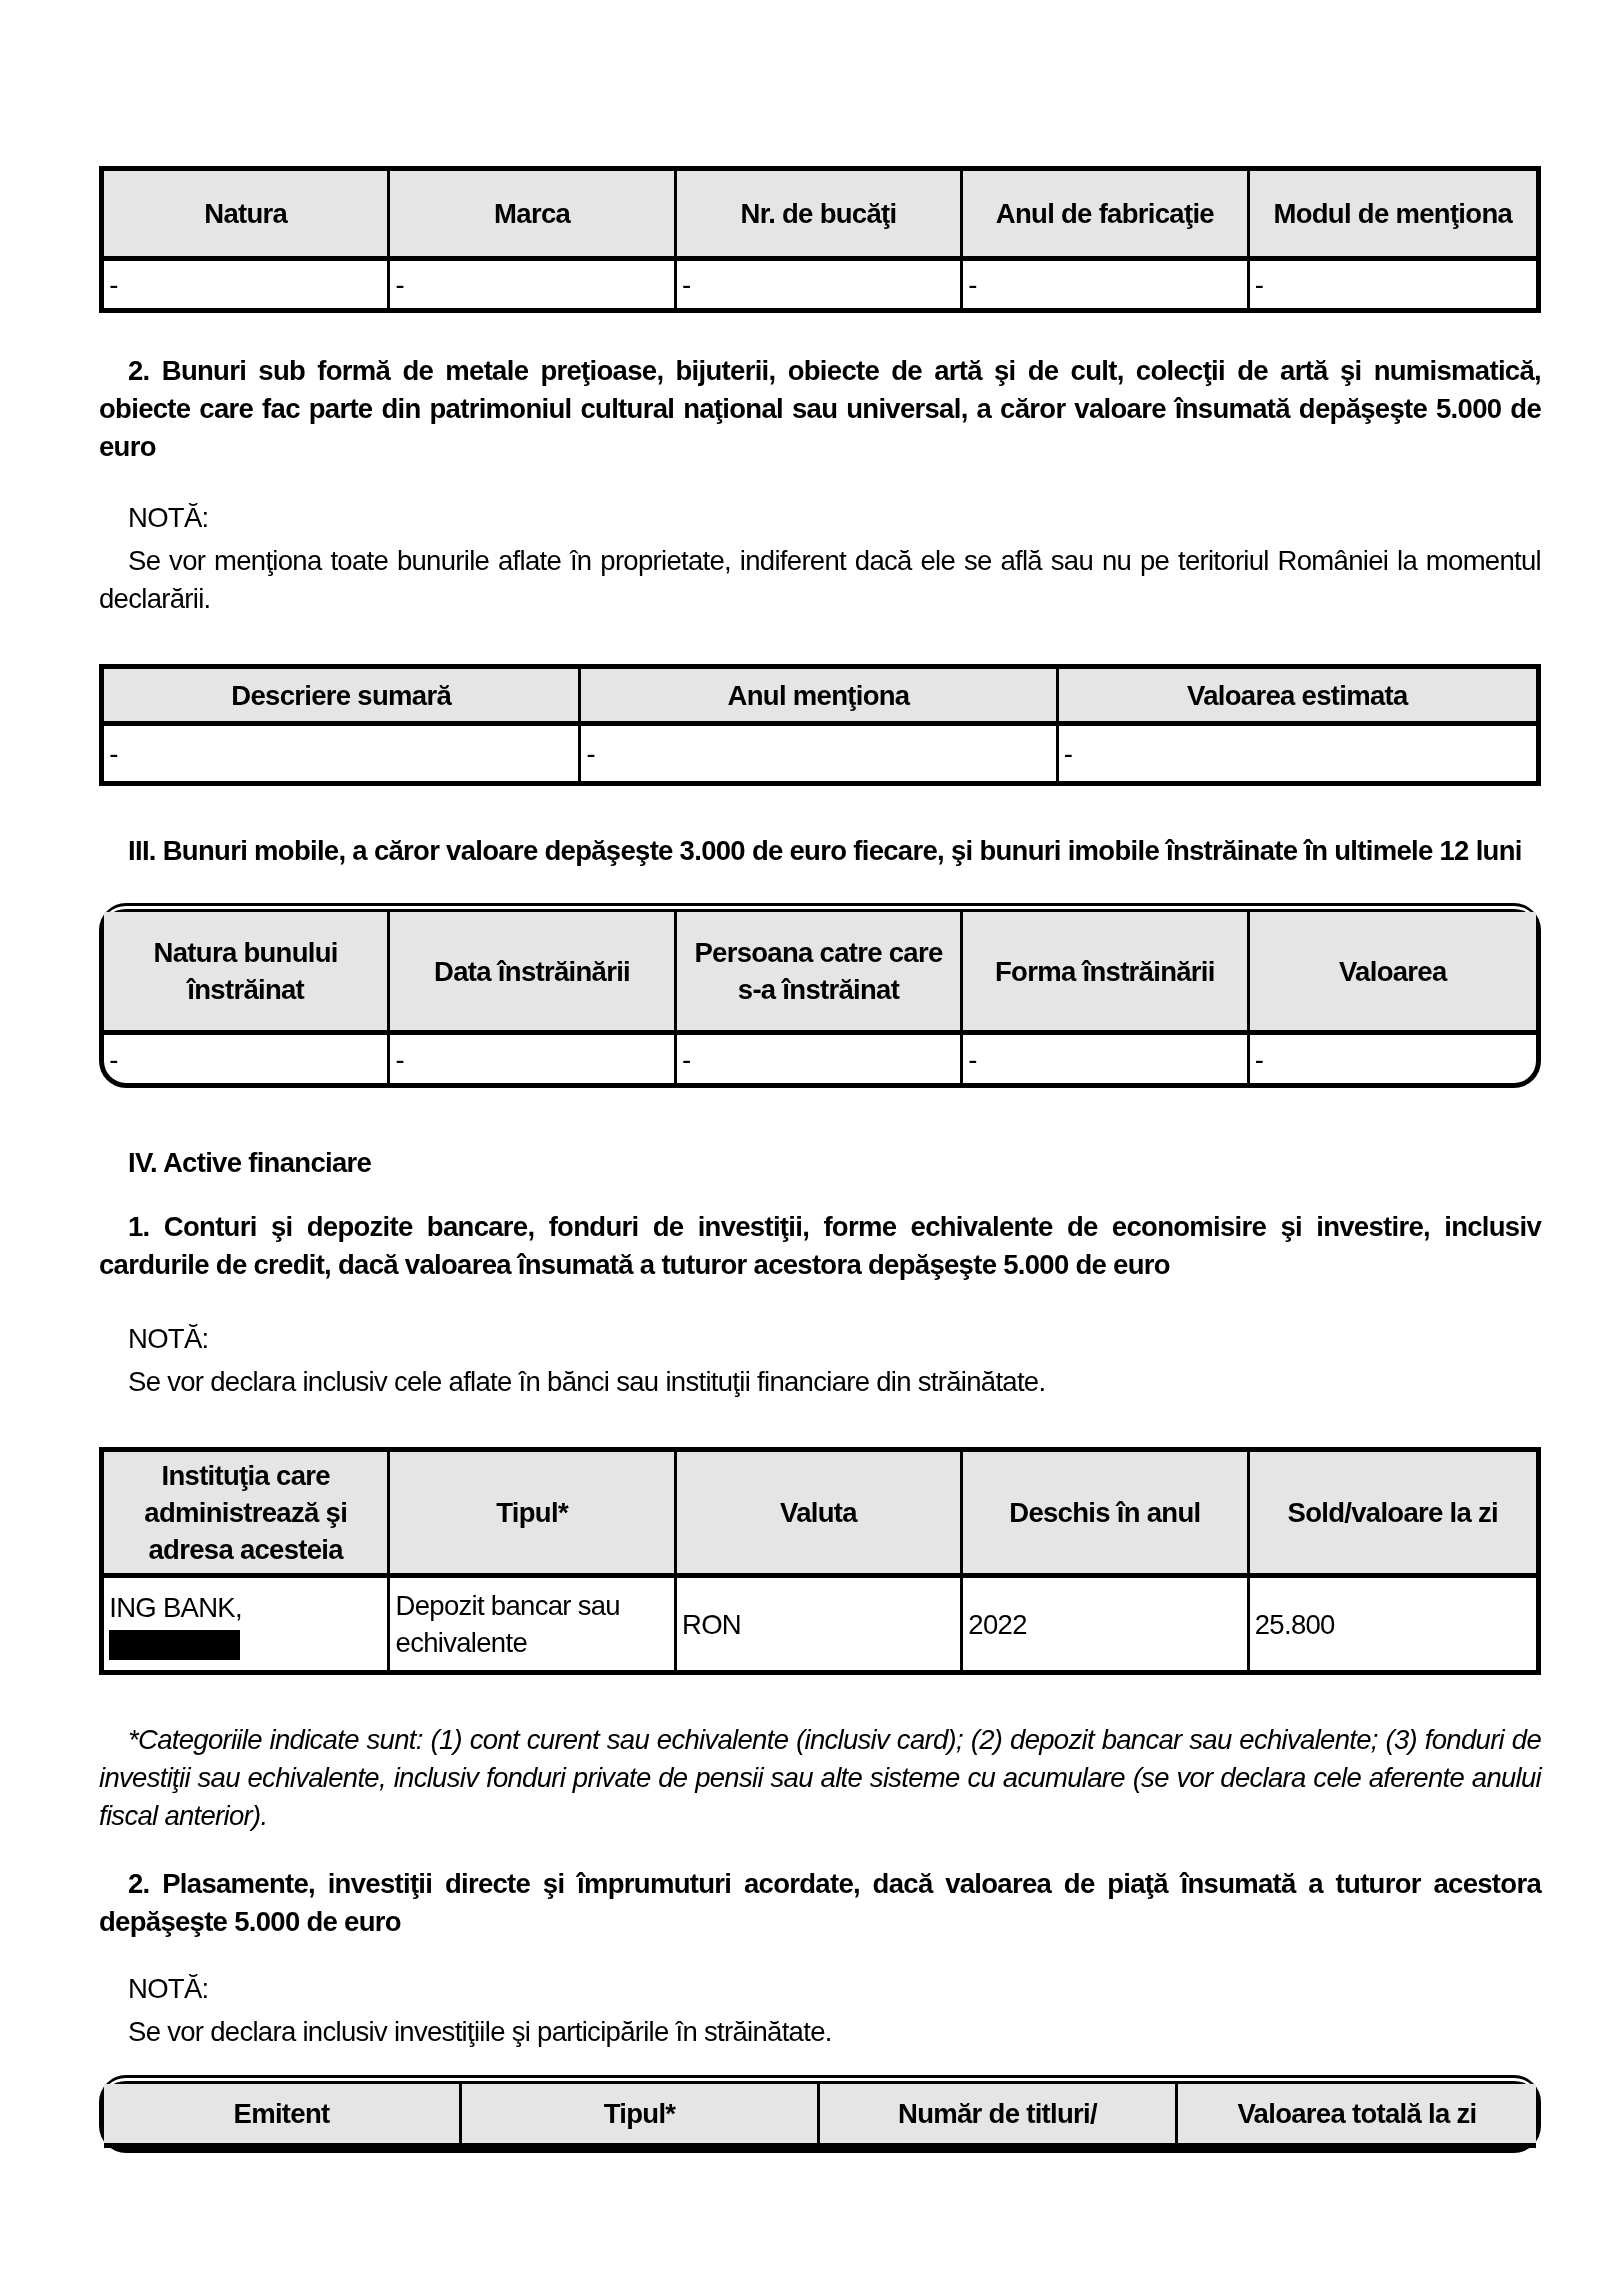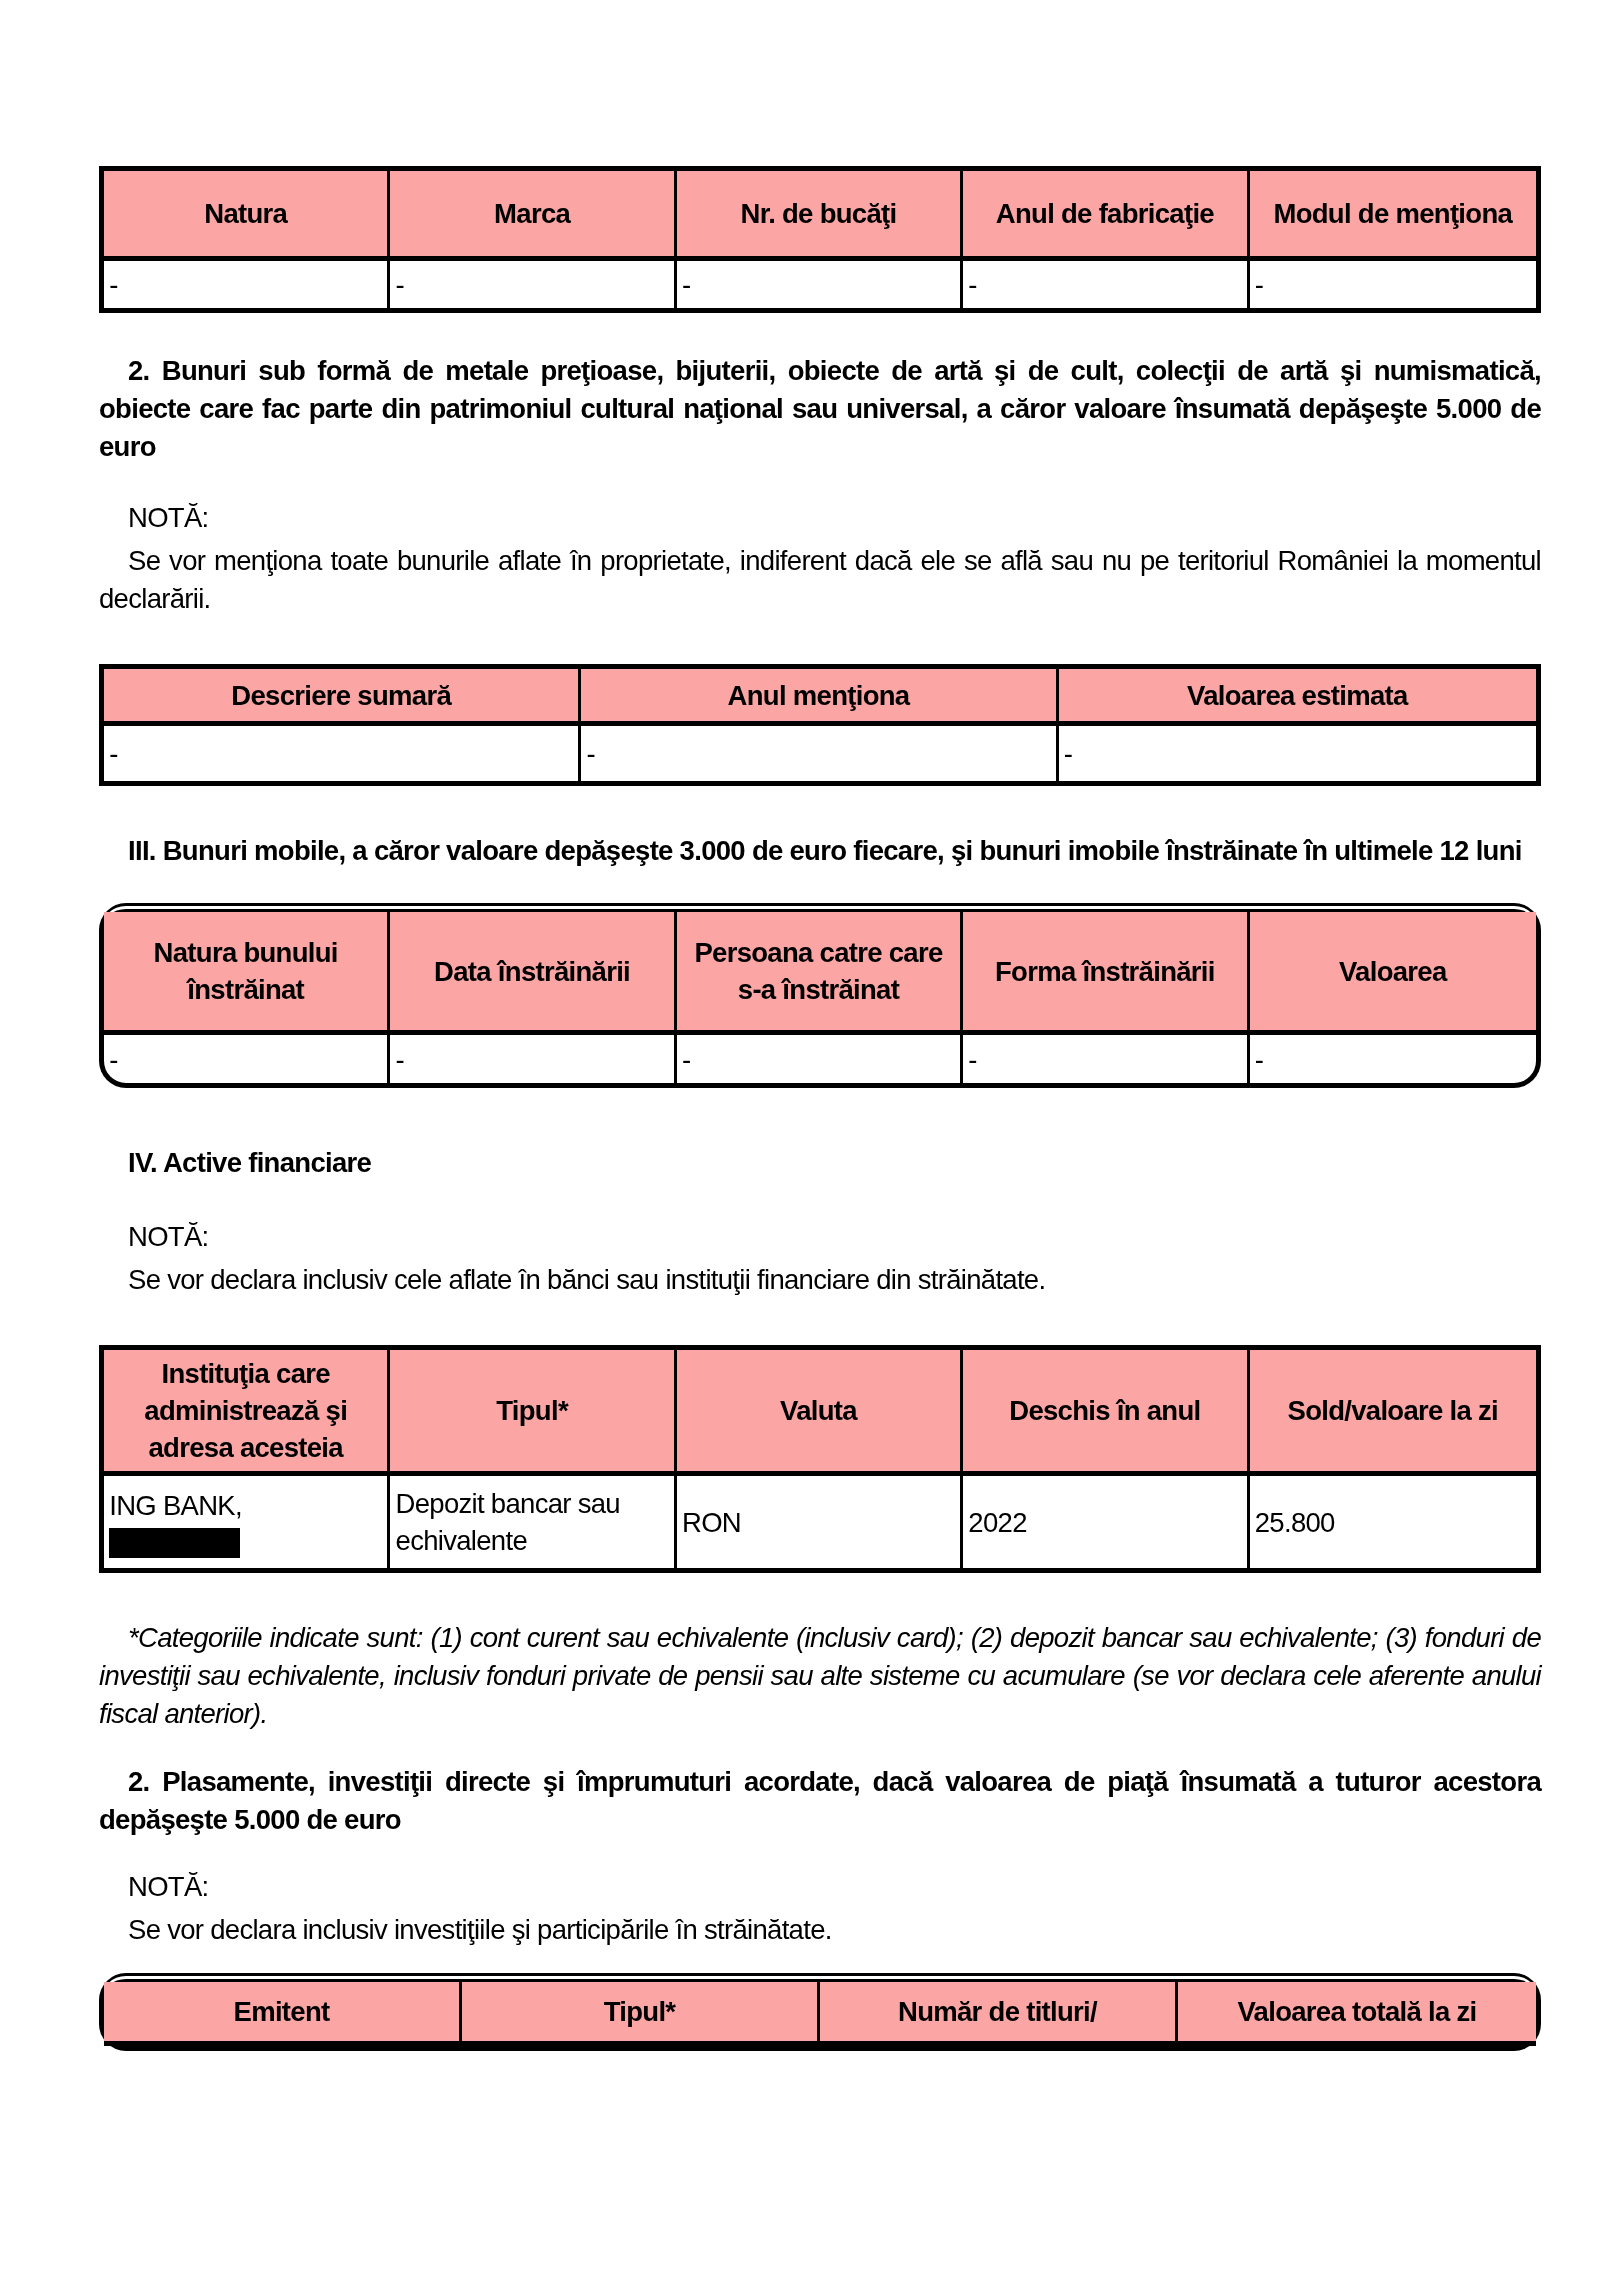--- a/index.html
+++ b/index.html
@@ -32,21 +32,21 @@
 
   table.tbl {
     width: 100%;
     table-layout: fixed;
     border-collapse: separate;
     border-spacing: 0;
     border: 5.9px solid #000000;
   }
   table.tbl.double-top { border-top: 9.8px double #000000; border-radius: 27px; }
   table.tbl th {
-    background: #fca5a5;
+    background: #e5e5e5;
     border-right: 3.9px solid #000000;
     border-bottom: 5.9px solid #000000;
     font-weight: bold;
     text-align: center;
     vertical-align: middle;
     padding: 0 7.9px;
     line-height: 37px;
     letter-spacing: -0.7px;
     overflow: hidden;
   }
@@ -170,20 +170,21 @@
           <td>-</td>
           <td>-</td>
           <td>-</td>
           <td>-</td>
         </tr>
       </tbody>
     </table>
 
     <p class="para bold mt-s4">IV. Active financiare</p>
 
+    <p class="para bold mt-s41">1. Conturi şi depozite bancare, fonduri de investiţii, forme echivalente de economisire şi investire, inclusiv cardurile de credit, dacă valoarea însumată a tuturor acestora depăşeşte 5.000 de euro</p>
 
     <p class="para mt-nota2">NOTĂ:</p>
     <p class="para mt-notatext">Se vor declara inclusiv cele aflate în bănci sau instituţii financiare din străinătate.</p>
 
     <table class="tbl t-bank mt-t4">
       <thead>
         <tr>
           <th>Instituţia care administrează şi adresa acesteia</th>
           <th>Tipul*</th>
           <th>Valuta</th>

